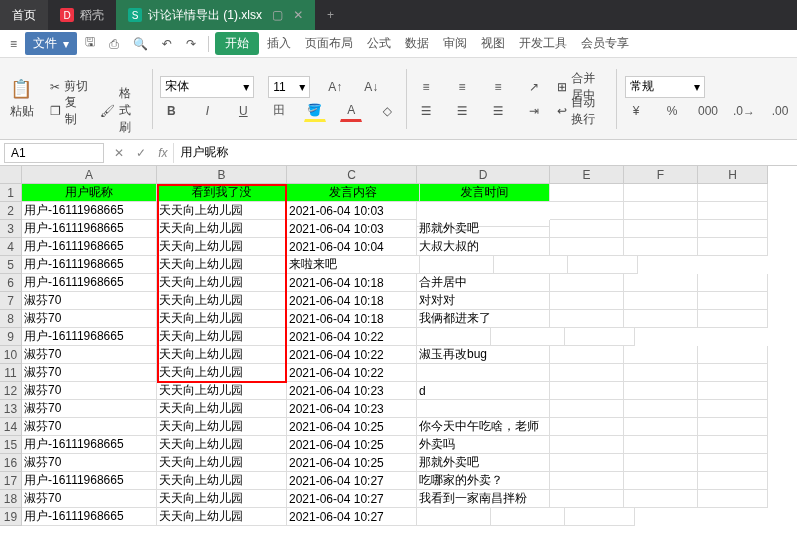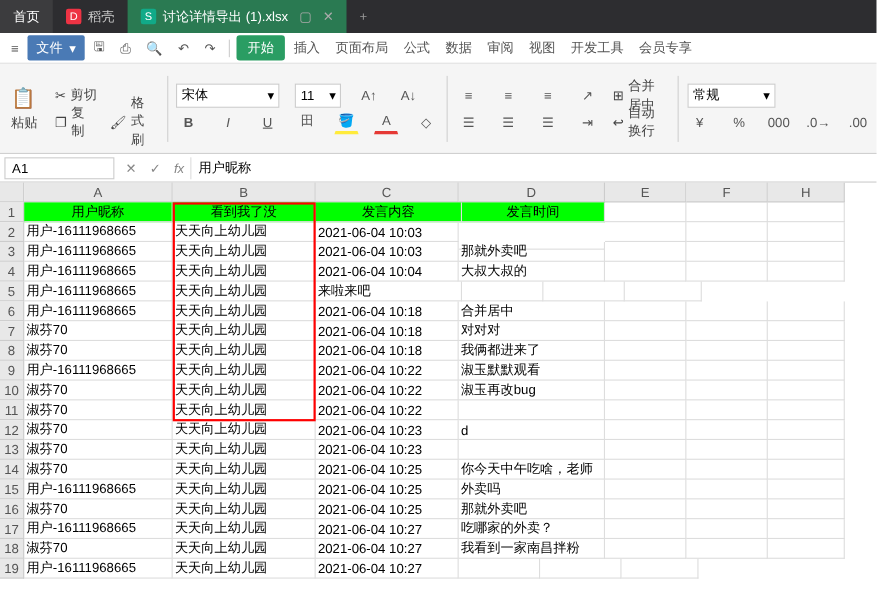--- a/index.html
+++ b/index.html
@@ -305,21 +305,20 @@
           <div class="cell" style="width: 130px;">2021-06-04 10:18</div>
           <div class="cell" style="width: 133px;">我俩都进来了</div>
           <div class="cell" style="width: 74px;"></div>
           <div class="cell" style="width: 74px;"></div>
           <div class="cell" style="width: 70px;"></div>
         </div>
         <div class="grid-row">
           <div class="cell" style="width: 135px;">用户-16111968665</div>
           <div class="cell" style="width: 130px;">天天向上幼儿园</div>
           <div class="cell" style="width: 130px;">2021-06-04 10:22</div>
-          <div class="cell" style="width: 133px;">淑玉默默观看</div>
           <div class="cell" style="width: 74px;"></div>
           <div class="cell" style="width: 74px;"></div>
           <div class="cell" style="width: 70px;"></div>
         </div>
         <div class="grid-row">
           <div class="cell" style="width: 135px;">淑芬70</div>
           <div class="cell" style="width: 130px;">天天向上幼儿园</div>
           <div class="cell" style="width: 130px;">2021-06-04 10:22</div>
           <div class="cell" style="width: 133px;">淑玉再改bug</div>
           <div class="cell" style="width: 74px;"></div>

